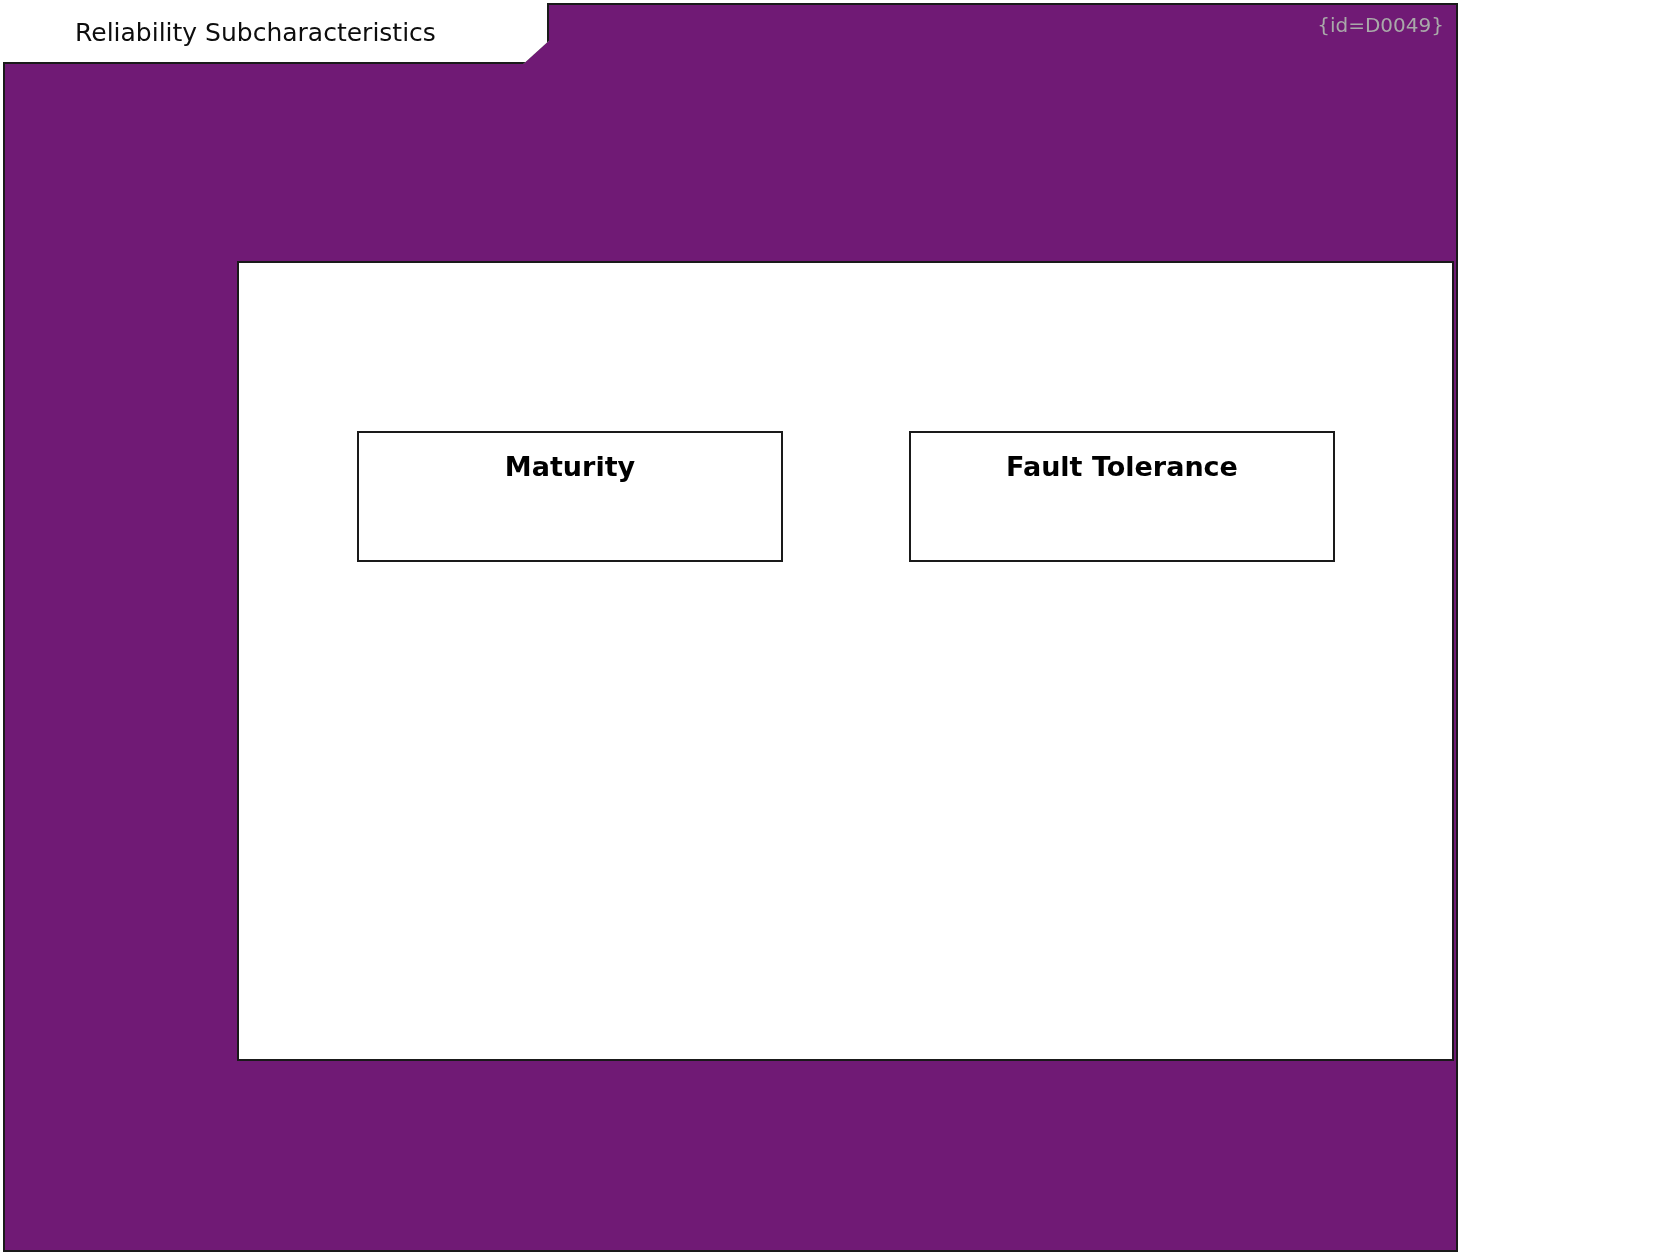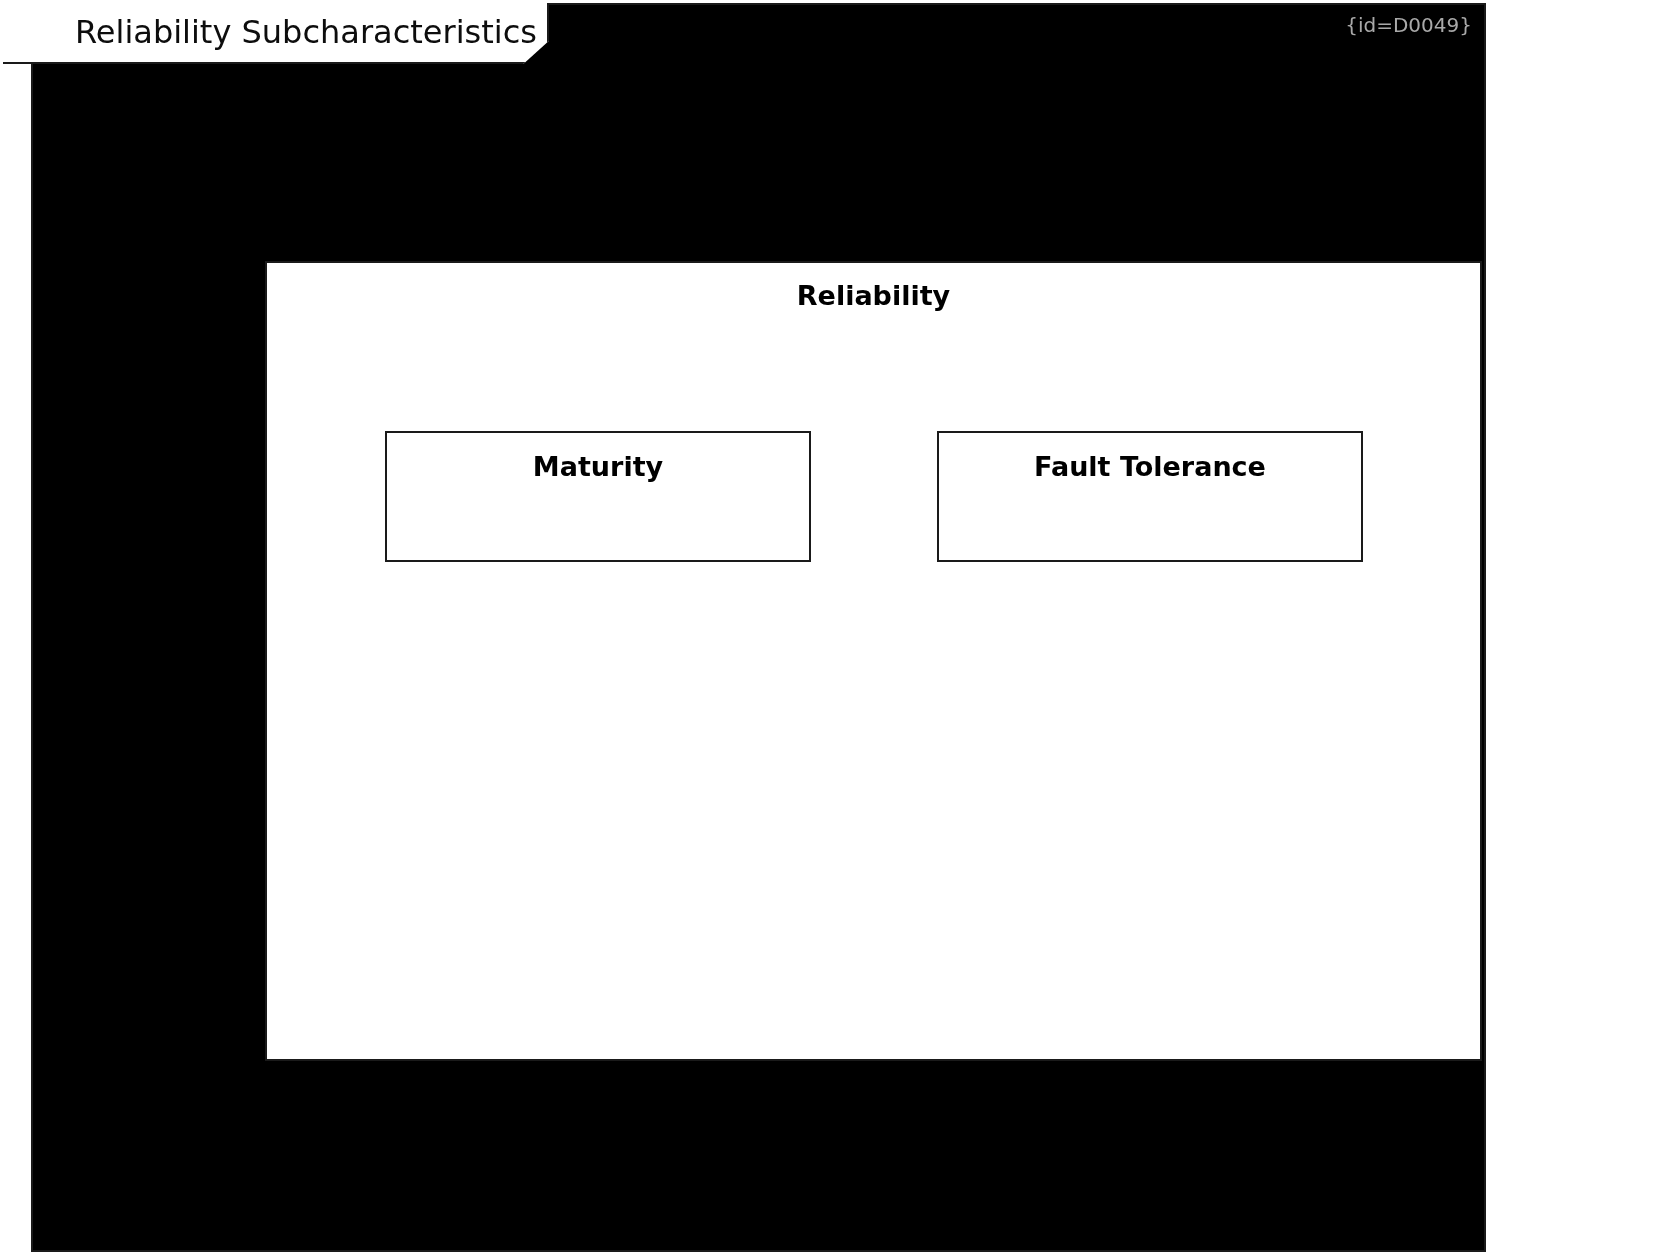--- a/index.html
+++ b/index.html
@@ -24,22 +24,21 @@
 
   
   .uml-frame {
     position: absolute;
     left: 3px;
     top: 3px;
     width: 1455px;
     height: 1249px;
     border: 2px solid #1a1a1a;
     box-sizing: border-box;
-    background: #000000;
-    margin-left: 28px;
+    background: #701a75;
   }
 
   
   .frame-tab {
     position: absolute;
     left: 3px;
     top: 3px;
     width: 546px;
     height: 61px;
     background: #ffffff;
@@ -69,21 +68,21 @@
     background: #ffffff;
     -webkit-clip-path: polygon(0 0, 100% 0, 100% 61%, 95.1% 100%, 0 100%);
     clip-path: polygon(0 0, 100% 0, 100% 61%, 95.1% 100%, 0 100%);
   }
   .frame-tab-label {
     position: absolute;
     left: 72px;
     top: 0;
     height: 59px;
     line-height: 59px;
-    font-size: 32px;
+    font-size: 25px;
     font-weight: 400;
     color: #0d0d0d;
     white-space: nowrap;
   }
 
   
   .frame-id {
     position: absolute;
     right: 12px;
     top: 8px;
@@ -144,21 +143,20 @@
 </head>
 <body>
 
 <div id="diagram-canvas">
 
   <div class="uml-frame">
 
     <div class="frame-id">{id=D0049}</div>
 
     <div class="characteristic-box">
-      <div class="characteristic-title">Reliability</div>
 
       <div class="subchar-box cell-r0c0">
         <div class="subchar-label">Maturity</div>
       </div>
 
       <div class="subchar-box cell-r0c1">
         <div class="subchar-label">Fault Tolerance</div>
       </div>
 
 

